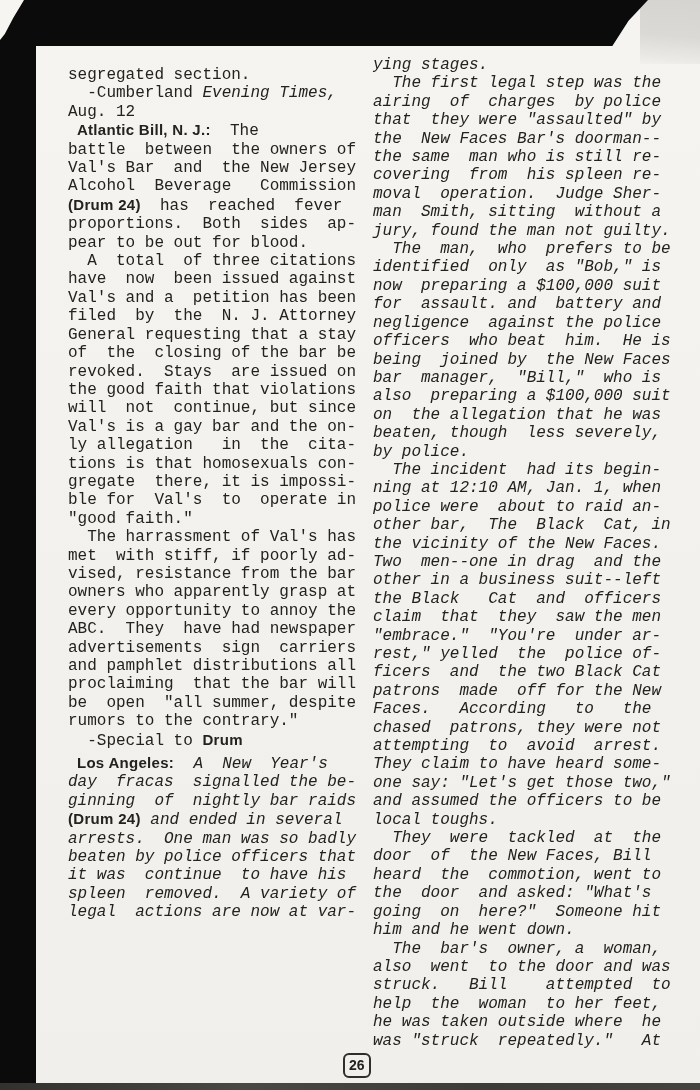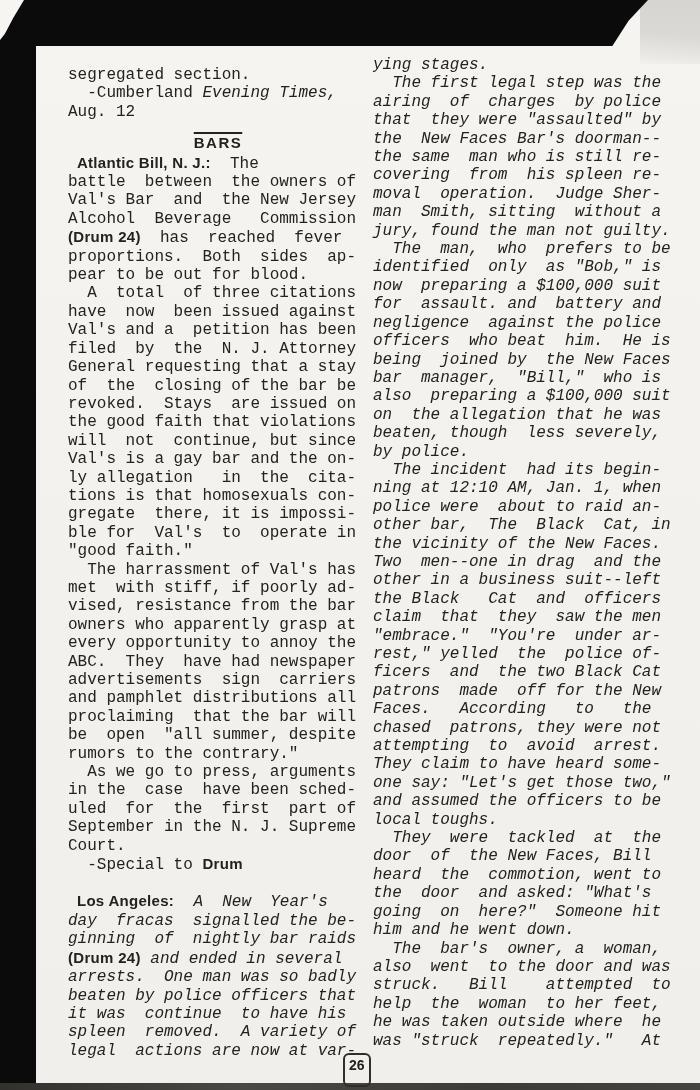--- a/index.html
+++ b/index.html
@@ -56,41 +56,41 @@
     font-family: "Liberation Mono", "DejaVu Sans Mono", monospace;
     font-size: 16px;
     line-height: 18.4px;
     color: #23221f;
     z-index: 4;
   }
   .col-left  { left: 68px;  top: 66px; width: 300px; }
   .col-right { left: 373px; top: 56px; width: 308px; }
   .block { white-space: pre-wrap; }
   .block.heading { text-align: center; margin-top: 13px; }
-  .block.gap-before { margin-top: 18px; }
+  .block.gap-before { margin-top: 4px; }
   .seg-body   { font-style: normal; }
   .seg-italic { font-style: italic; }
   .seg-sans {
     font-family: "Liberation Sans", sans-serif;
     font-size: 15px;
     font-weight: 700;
     letter-spacing: 0.3px;
   }
   .seg-heading {
     font-family: "Liberation Sans", sans-serif;
     font-size: 15px;
     font-weight: 700;
     letter-spacing: 1.5px;
     text-decoration: overline;
     text-decoration-thickness: 1.5px;
   }
   .page-number {
     position: absolute;
     left: 343px; top: 1053px;
-    padding: 2px 4px 12px 4px;
+    padding: 2px 4px 3px 4px;
     border: 2px solid #2f2e2b;
     border-radius: 6px;
     font-family: "Liberation Sans", sans-serif;
     font-size: 14px;
     font-weight: 700;
     color: #23221f;
     z-index: 4;
   }
 </style>
 </head>
@@ -100,21 +100,20 @@
   <div class="corner-gray"></div>
   <div class="border-top"></div>
   <div class="border-left"></div>
   <div class="corner-notch"></div>
   <div class="border-bottom"></div>
 
   <div class="col col-left">
       <div class="block"><span class="seg-body">segregated section.</span></div>
       <div class="block"><span class="seg-body">  -Cumberland </span><span class="seg-italic">Evening Times,</span><span class="seg-body">
 Aug. 12</span></div>
-      <div class="block heading"><span class="seg-heading">BARS</span></div>
       <div class="block"><span class="seg-sans">  Atlantic Bill, N. J.:</span><span class="seg-body">  The
 battle  between  the owners of
 Val's Bar  and  the New Jersey
 Alcohol  Beverage   Commission
 </span><span class="seg-sans">(Drum 24)</span><span class="seg-body">  has  reached  fever
 proportions.  Both  sides  ap-
 pear to be out for blood.</span></div>
       <div class="block"><span class="seg-body">  A  total  of three citations
 have  now  been issued against
 Val's and a  petition has been
@@ -134,25 +133,20 @@
 met  with stiff, if poorly ad-
 vised, resistance from the bar
 owners who apparently grasp at
 every opportunity to annoy the
 ABC.  They  have had newspaper
 advertisements  sign  carriers
 and pamphlet distributions all
 proclaiming  that the bar will
 be  open  "all summer, despite
 rumors to the contrary."</span></div>
-      <div class="block"><span class="seg-body">  As we go to press, arguments
-in the  case  have been sched-
-uled  for  the  first  part of
-September in the N. J. Supreme
-Court.</span></div>
       <div class="block"><span class="seg-body">  -Special to </span><span class="seg-sans">Drum</span></div>
       <div class="block gap-before"><span class="seg-sans">  Los Angeles:</span><span class="seg-italic">  A  New  Year's
 day  fracas  signalled the be-
 ginning  of  nightly bar raids
 </span><span class="seg-sans">(Drum 24)</span><span class="seg-italic"> and ended in several
 arrests.  One man was so badly
 beaten by police officers that
 it was  continue  to have his
 spleen  removed.  A variety of
 legal  actions are now at var-</span></div>

